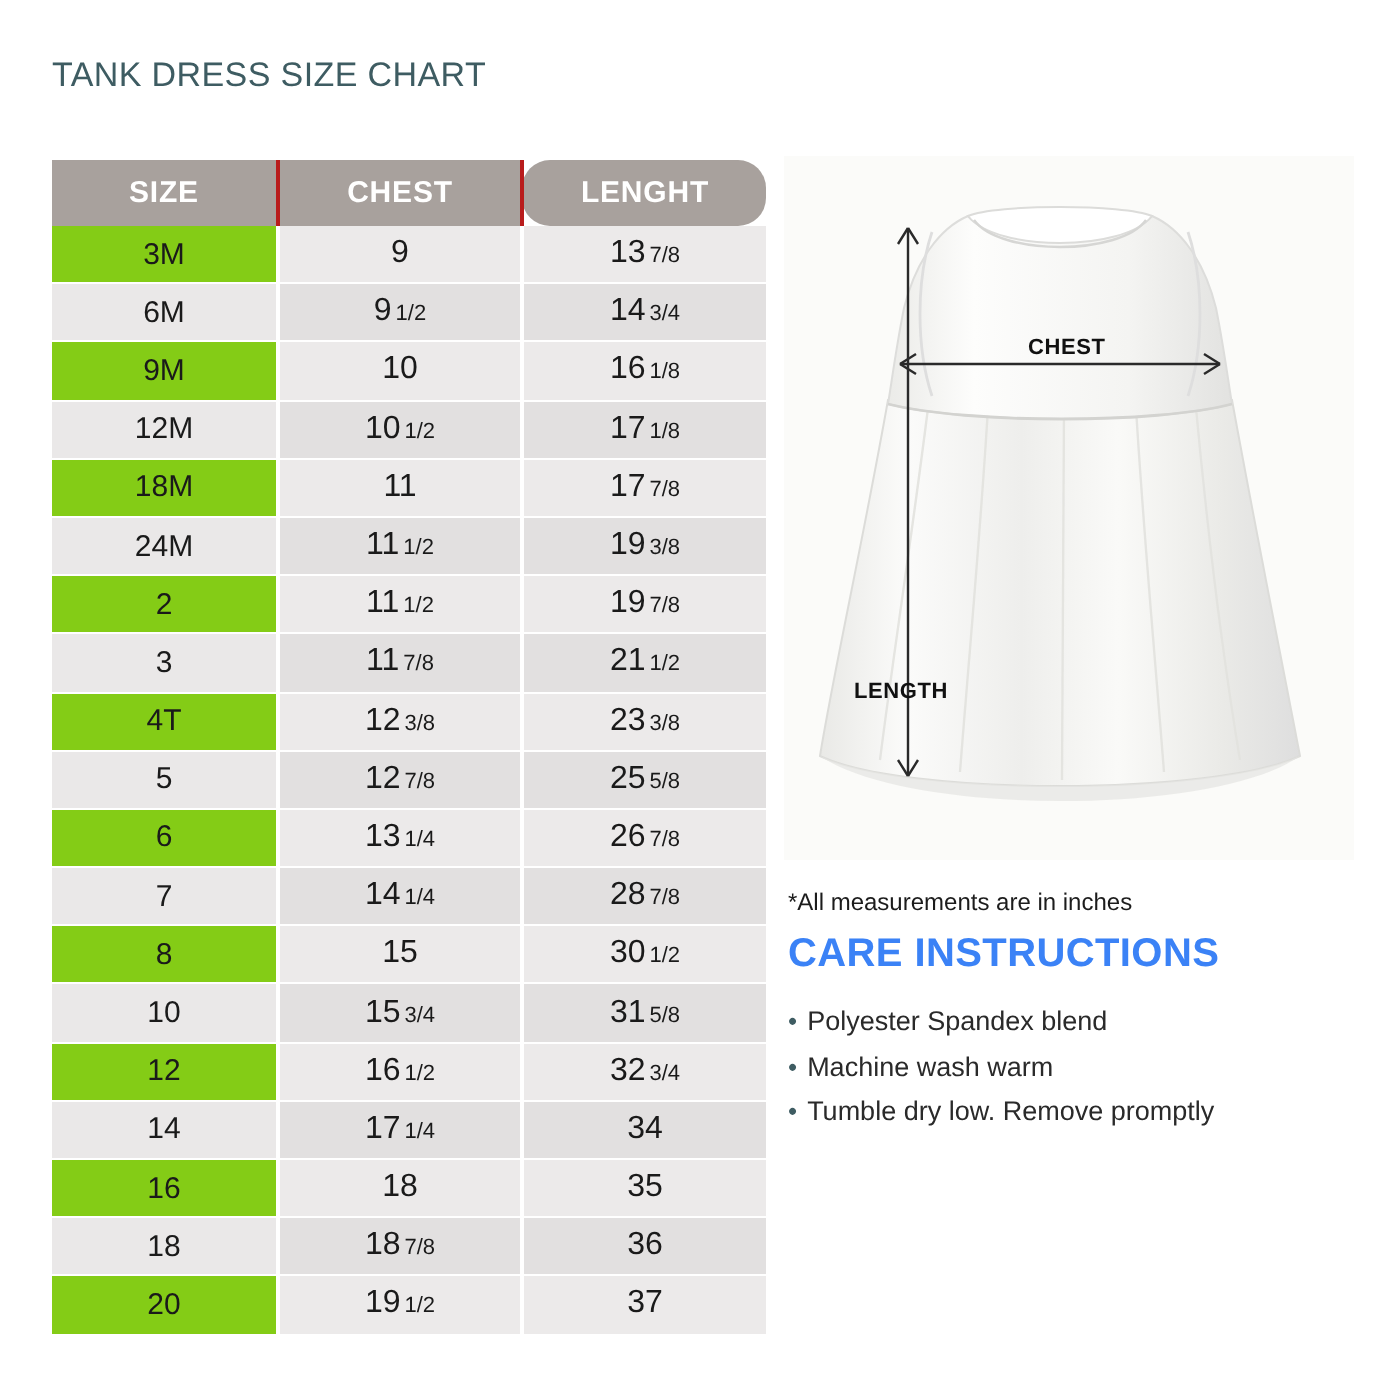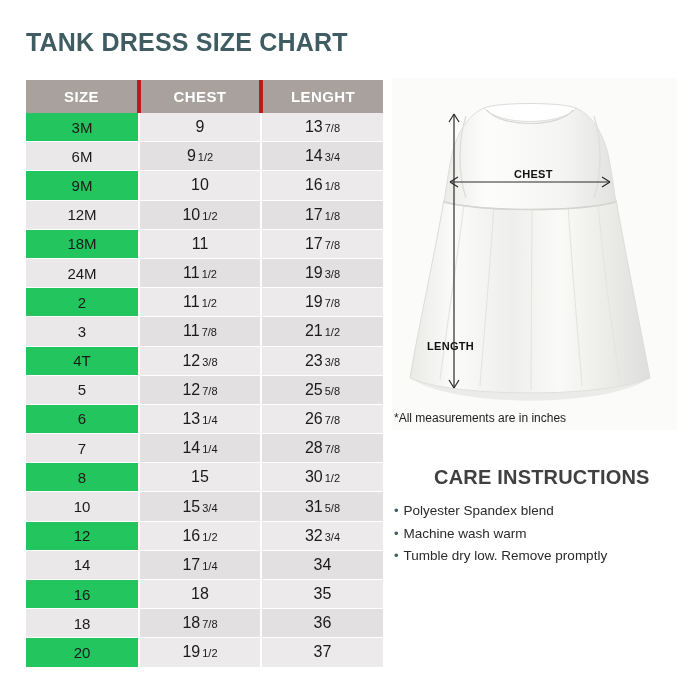--- a/index.html
+++ b/index.html
@@ -18,22 +18,22 @@
     width: 700px;
     height: 700px;
     box-sizing: border-box;
     padding: 0;
   }
   
   .main-title {
     position: absolute;
     left: 26px;
     top: 28px;
-    font-size: 25px;
-    font-weight: bold;
+    font-size: 17px;
+    font-weight: normal;
     color: #3e5c62;
     letter-spacing: 0.2px;
   }
 
   
   .size-table {
     position: absolute;
     left: 26px;
     top: 80px;
     width: 357px;
@@ -44,39 +44,39 @@
   .size-table col.c-chest { width: 122px; }
   .size-table col.c-length { width: 122px; }
 
   .size-table th {
     background: #a8a19d;
     color: #ffffff;
     font-size: 15px;
     font-weight: bold;
     height: 31px;
     text-align: center;
-    border-right: 4px solid #b91c1c;
+    border-right: 2px solid #b91c1c;
     letter-spacing: 0.4px;
   }
-  .size-table th:last-child { border-right: none; }
+  .size-table th:last-child { border-right: none; border-radius: 14px; }
 
   .size-table td {
     height: 28.2px;
     text-align: center;
     font-size: 15px;
     color: #1a1a1a;
     border-right: 2px solid #ffffff;
     border-bottom: 1px solid #ffffff;
     background: #eceaea;
     vertical-align: middle;
     padding: 0;
   }
   .size-table td:last-child { border-right: none; }
   .size-table tbody tr:nth-child(even) td { background: #e2e0e0; }
-  .size-table td.cell-size { background: #22c55e; }
+  .size-table td.cell-size { background: #84cc16; }
   .size-table tbody tr:nth-child(even) td.cell-size { background: #eae8e8; }
 
   .val { font-size: 16px; }
   .frac { font-size: 11px; margin-left: 2px; }
 
   
   .dress-area {
     position: absolute;
     left: 392px;
     top: 78px;
@@ -101,34 +101,33 @@
     font-weight: bold;
     color: #111111;
     letter-spacing: 0.3px;
   }
   .label-chest { left: 122px; top: 90px; }
   .label-length { left: 35px; top: 234px; margin-top: 28px; }
 
   .note {
     position: absolute;
     left: 394px;
-    top: 411px;
+    top: 444px;
     font-size: 12px;
     color: #1c1c1c;
   }
 
   .care-title {
     position: absolute;
     left: 394px;
     top: 466px;
     font-size: 20px;
     font-weight: bold;
-    color: #404040;
+    color: #3b82f6;
     letter-spacing: 0.2px;
-    margin-left: 40px;
   }
   .care-list {
     position: absolute;
     left: 394px;
     top: 500px;
     width: 290px;
     margin: 0;
     padding: 0;
     list-style: none;
   }

